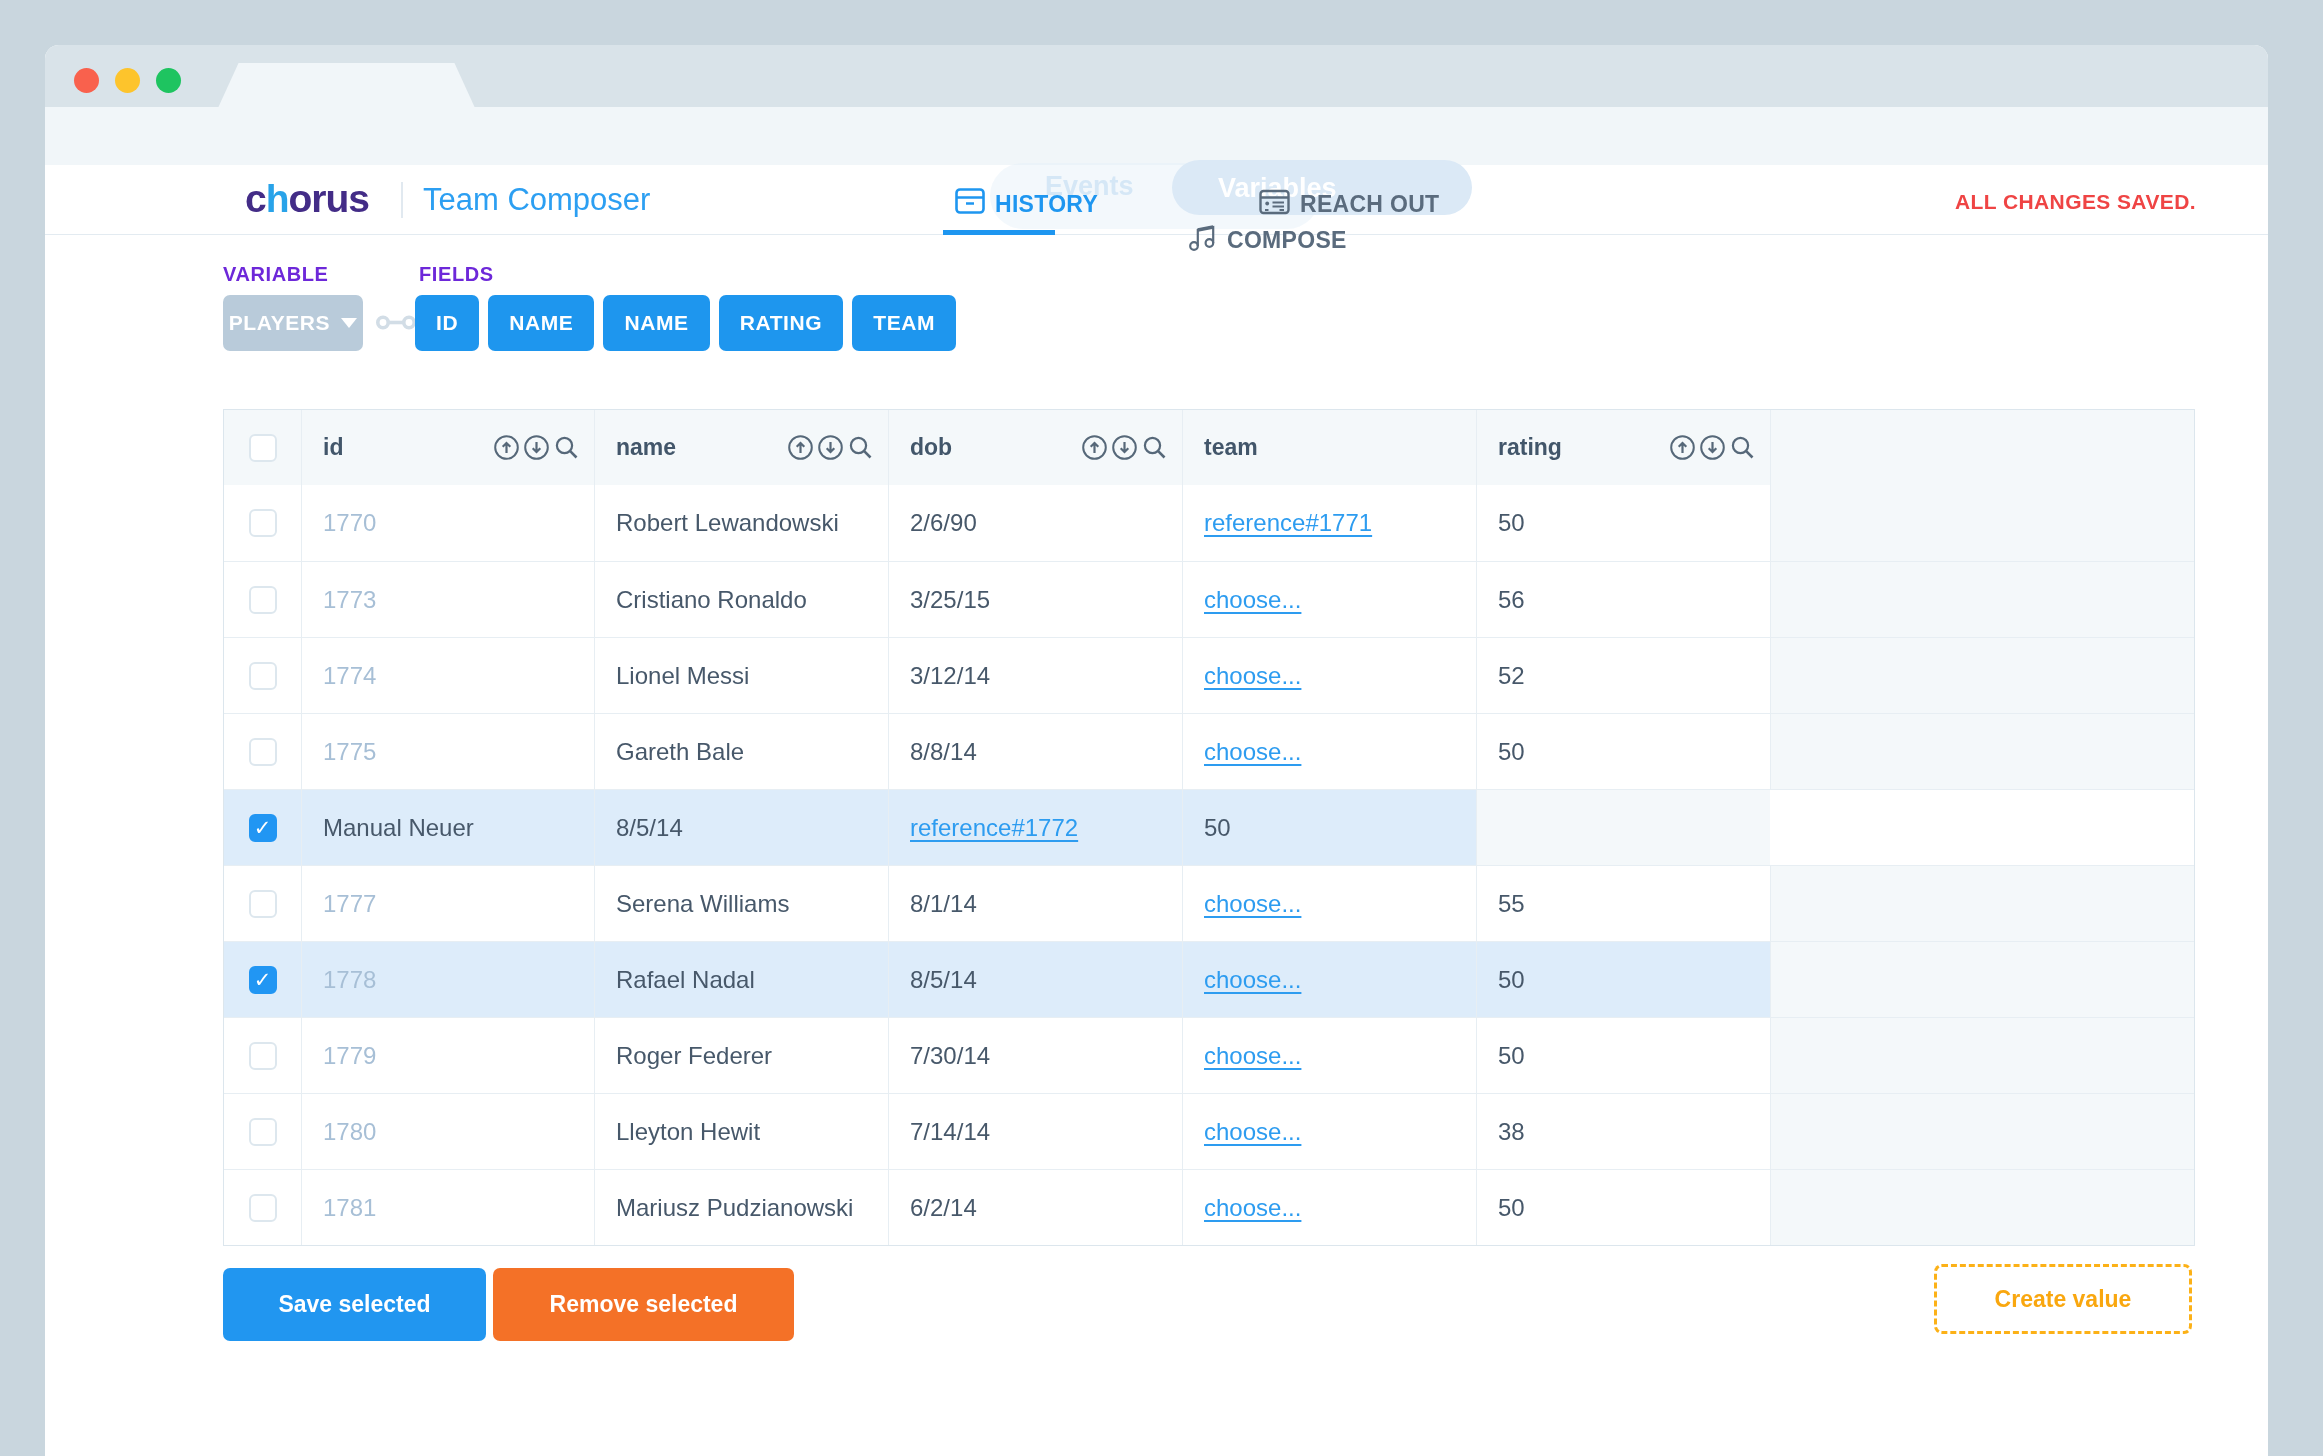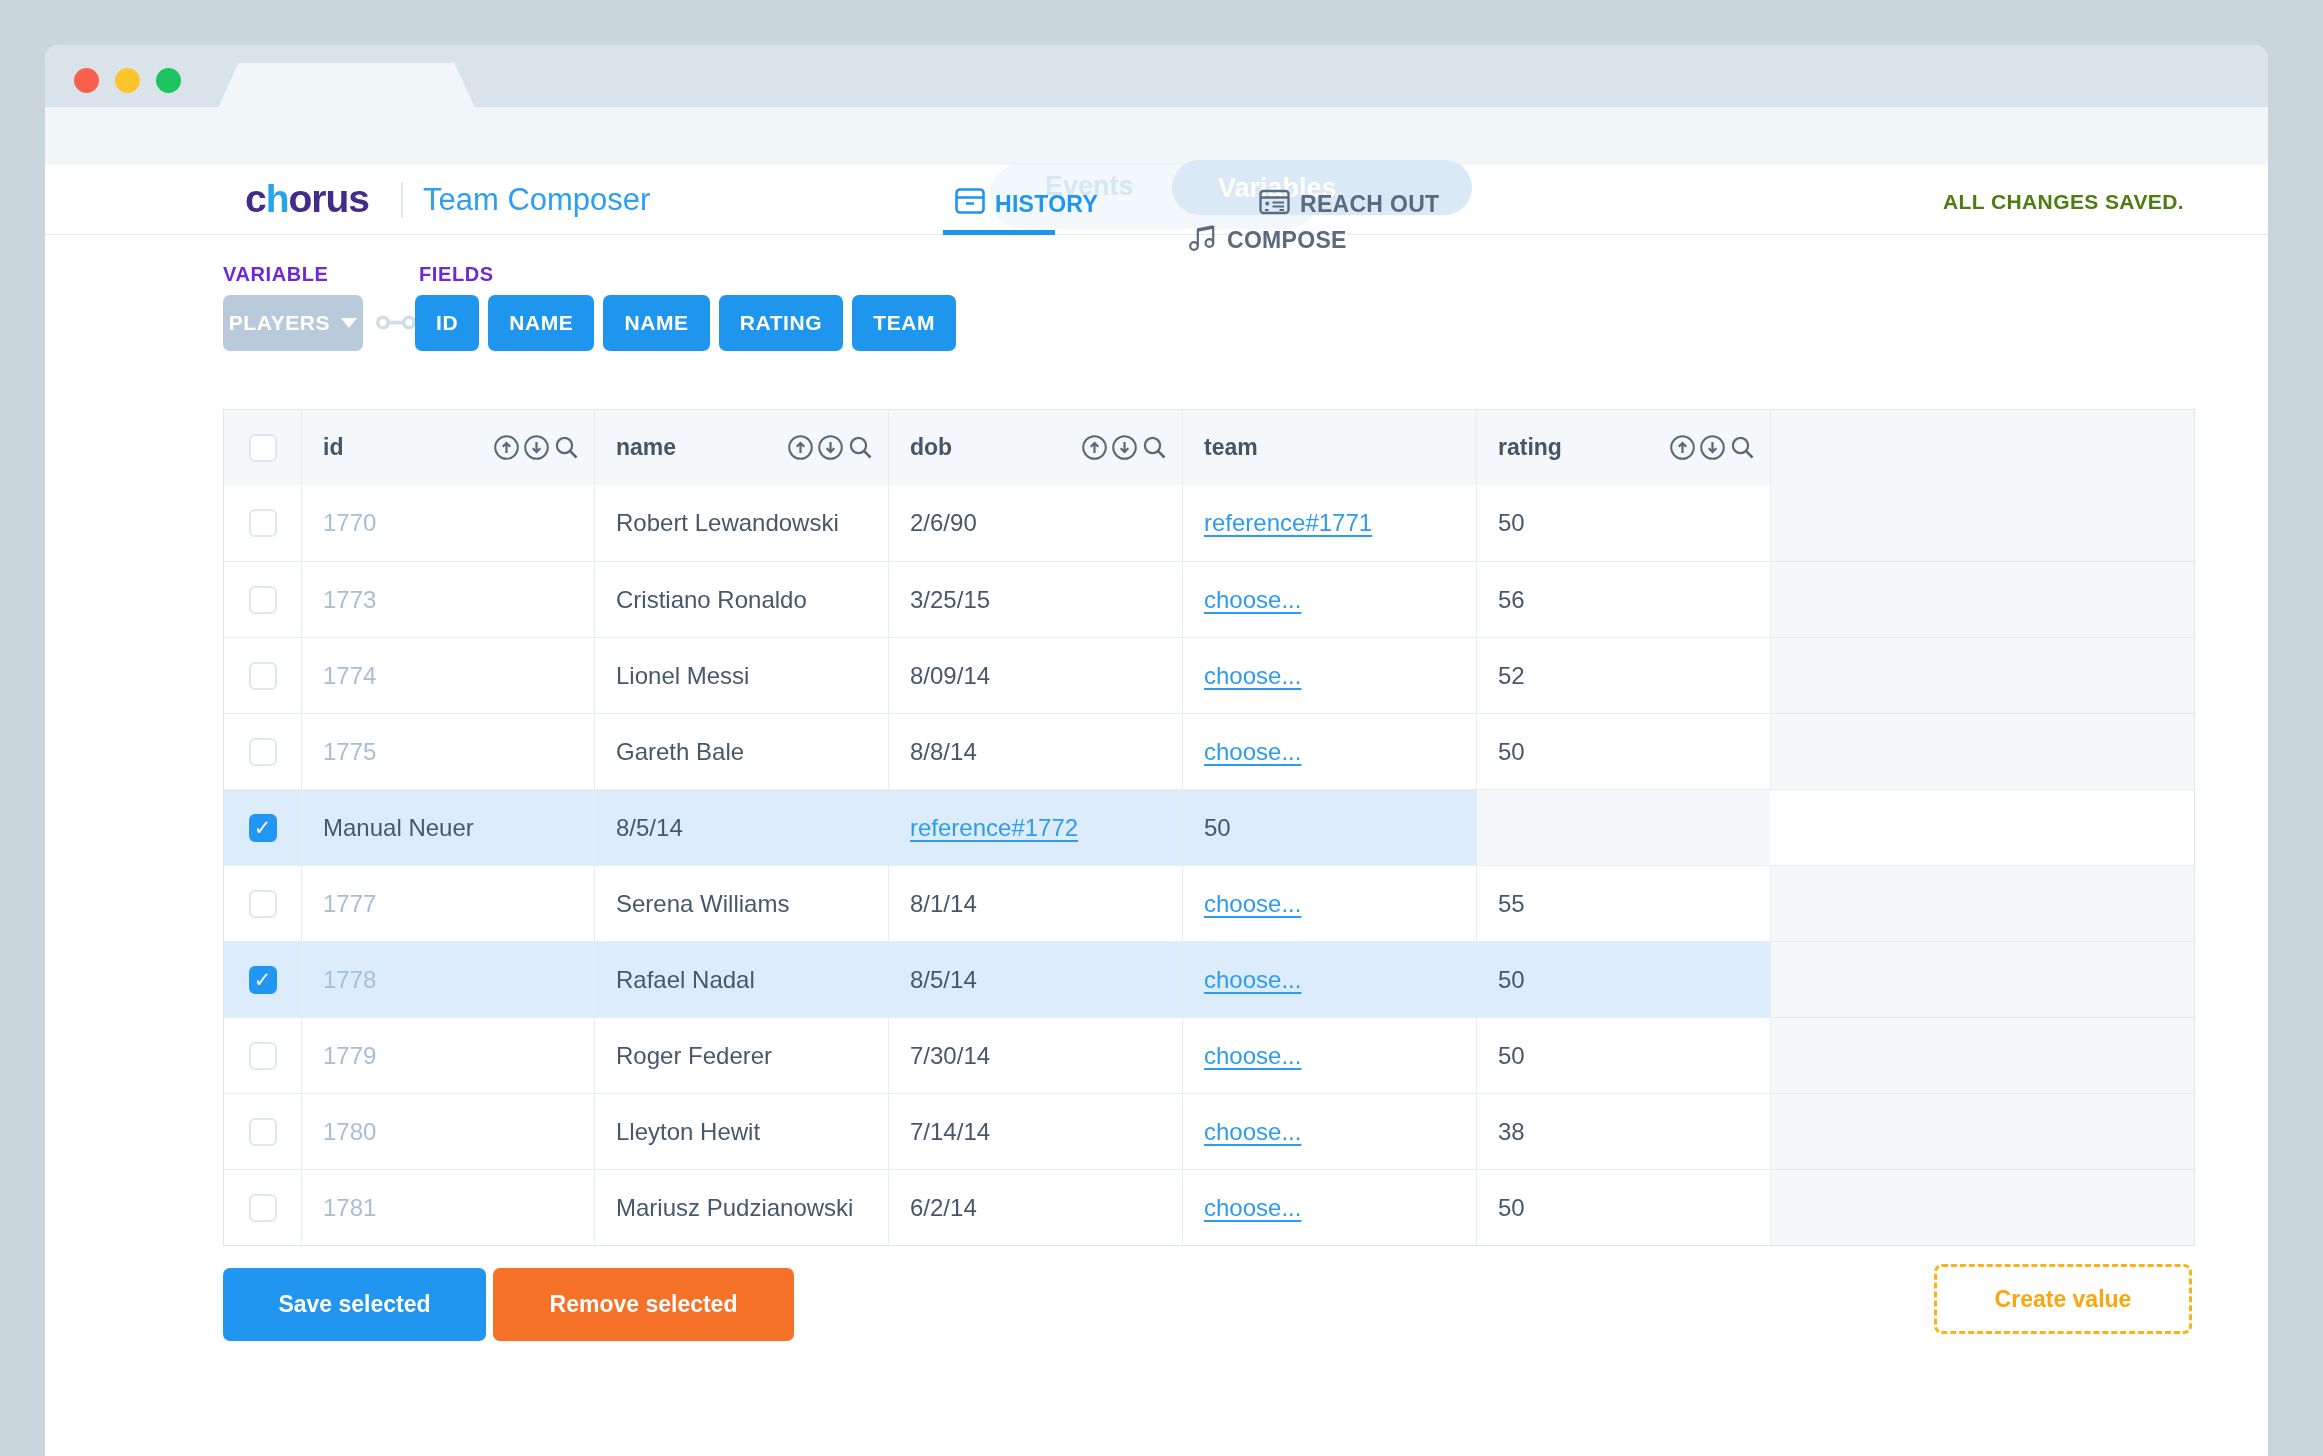--- a/index.html
+++ b/index.html
@@ -39,22 +39,22 @@
   .ghost-vars-text { position:absolute; left:46px; top:13px; font-size:27px; font-weight:bold; color:#ffffff; }
 
   .tab { position:absolute; top:21px; height:36px; display:flex; align-items:center; gap:10px;
          font-weight:bold; font-size:23px; color:#5a6b7d; letter-spacing:0.3px; z-index:3; cursor:pointer; }
   .tab.active { color:#1e96f0; }
   #tab-history { left:910px; }
   #tab-compose { left:1142px;margin-top:36px; }
   #tab-reachout { left:1214px; }
   .active-underline { position:absolute; left:898px; bottom:-1px; width:112px; height:5px;
                       background:#1e96f0; z-index:4; }
-  .status { position:absolute; right:84px; top:25px; font-size:21px; font-weight:bold;
-            color:#4d7c0f; letter-spacing:0.4px; }
+  .status { position:absolute; right:72px; top:25px; font-size:21px; font-weight:bold;
+            color:#ef4444; letter-spacing:0.4px; }
 
   
   .ctl-label { position:absolute; font-size:20px; font-weight:bold; color:#6d28d9; letter-spacing:0.6px; }
   #variable-label { left:178px; top:218px; }
   #fields-label { left:374px; top:218px; }
   .players-btn { position:absolute; left:178px; top:250px; width:140px; height:56px;
                  background:#b9cbda; border-radius:7px; color:#fff; font-weight:bold; font-size:21px;
                  display:flex; align-items:center; justify-content:center; gap:11px;
                  letter-spacing:0.6px; cursor:pointer; }
   .caret-down { width:0; height:0; border-left:8px solid transparent; border-right:8px solid transparent;
@@ -292,21 +292,21 @@
             </div>
         <div class="t-cell">56</div>
         <div class="t-cell cell-empty"></div>
       </div>
           <div class="t-row">
         <div class="t-cell cell-check">
               <span class="checkbox"></span>
             </div>
         <div class="t-cell cell-id">1774</div>
         <div class="t-cell">Lionel Messi</div>
-        <div class="t-cell">8/09/14</div>
+        <div class="t-cell">3/12/14</div>
         <div class="t-cell">
               <span class="team-link">choose...</span>
             </div>
         <div class="t-cell">52</div>
         <div class="t-cell cell-empty"></div>
       </div>
           <div class="t-row">
         <div class="t-cell cell-check">
               <span class="checkbox"></span>
             </div>

